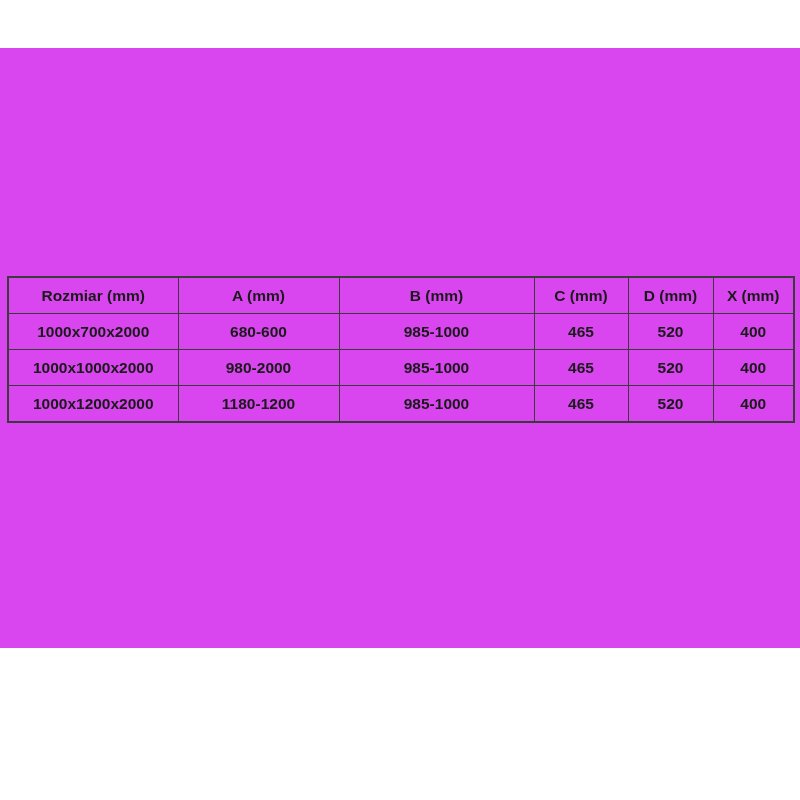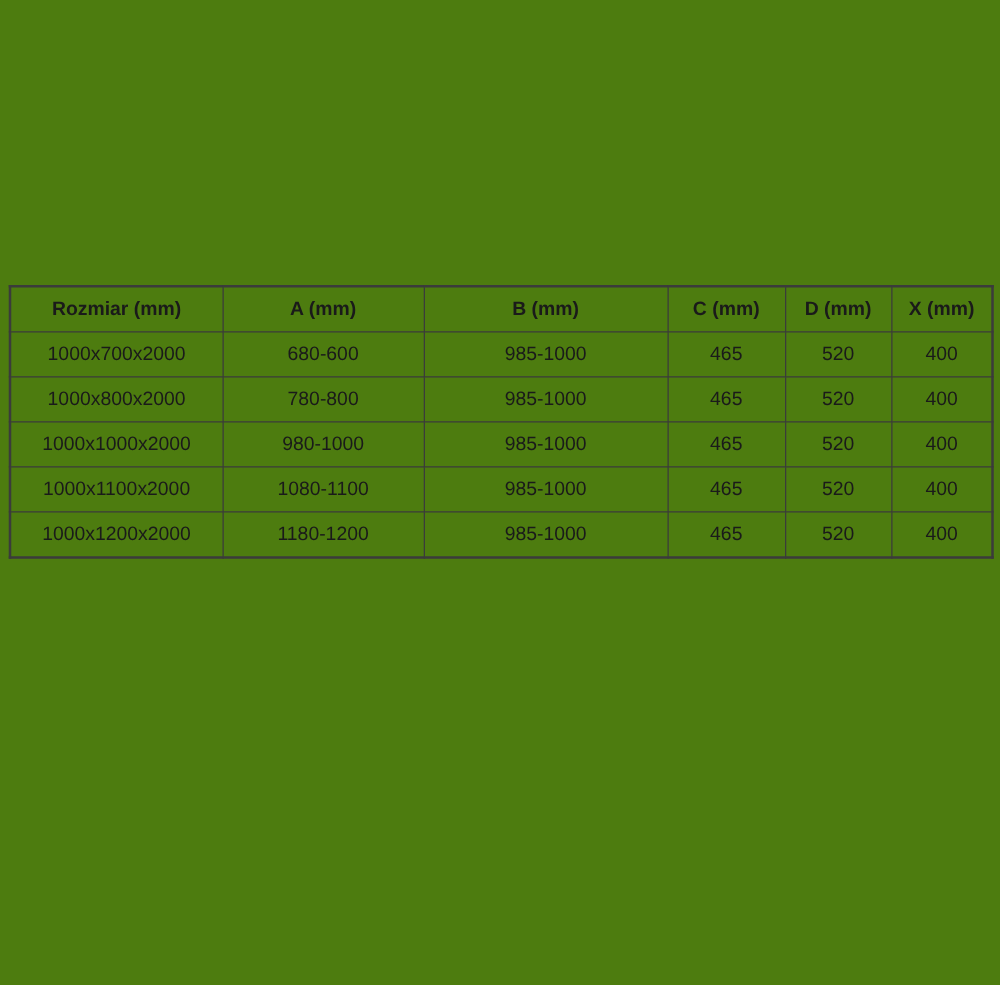--- a/index.html
+++ b/index.html
@@ -4,23 +4,24 @@
 <style>
   html, body {
     margin: 0;
     padding: 0;
     background: #ffffff;
     font-family: "Liberation Sans", sans-serif;
   }
   .page {
     position: relative;
     width: 800px;
-    height: 788px;
-    background: #4d7c0f;
+    height: 600px;
+    background: #d946ef;
     overflow: hidden;
+    margin-top: 48px;
   }
   .spec-table-wrap {
     position: absolute;
     left: 7px;
     top: 228px;
     width: 786px;
   }
   table.spec-table {
     border-collapse: collapse;
     table-layout: fixed;
@@ -37,21 +38,21 @@
     vertical-align: middle;
     font-size: 15.5px;
     line-height: 1;
     white-space: nowrap;
     overflow: hidden;
   }
   table.spec-table th {
     font-weight: 700;
   }
   table.spec-table td {
-    font-weight: 400;
+    font-weight: 700;
   }
 </style>
 </head>
 <body>
 
 <div class="page">
   <div class="spec-table-wrap">
     <table class="spec-table">
       <colgroup>
         <col style="width:170px">
@@ -74,38 +75,22 @@
       <tbody>
         <tr>
           <td>1000x700x2000</td>
           <td>680-600</td>
           <td>985-1000</td>
           <td>465</td>
           <td>520</td>
           <td>400</td>
         </tr>
         <tr>
-          <td>1000x800x2000</td>
-          <td>780-800</td>
-          <td>985-1000</td>
-          <td>465</td>
-          <td>520</td>
-          <td>400</td>
-        </tr>
-        <tr>
           <td>1000x1000x2000</td>
-          <td>980-1000</td>
-          <td>985-1000</td>
-          <td>465</td>
-          <td>520</td>
-          <td>400</td>
-        </tr>
-        <tr>
-          <td>1000x1100x2000</td>
-          <td>1080-1100</td>
+          <td>980-2000</td>
           <td>985-1000</td>
           <td>465</td>
           <td>520</td>
           <td>400</td>
         </tr>
         <tr>
           <td>1000x1200x2000</td>
           <td>1180-1200</td>
           <td>985-1000</td>
           <td>465</td>

